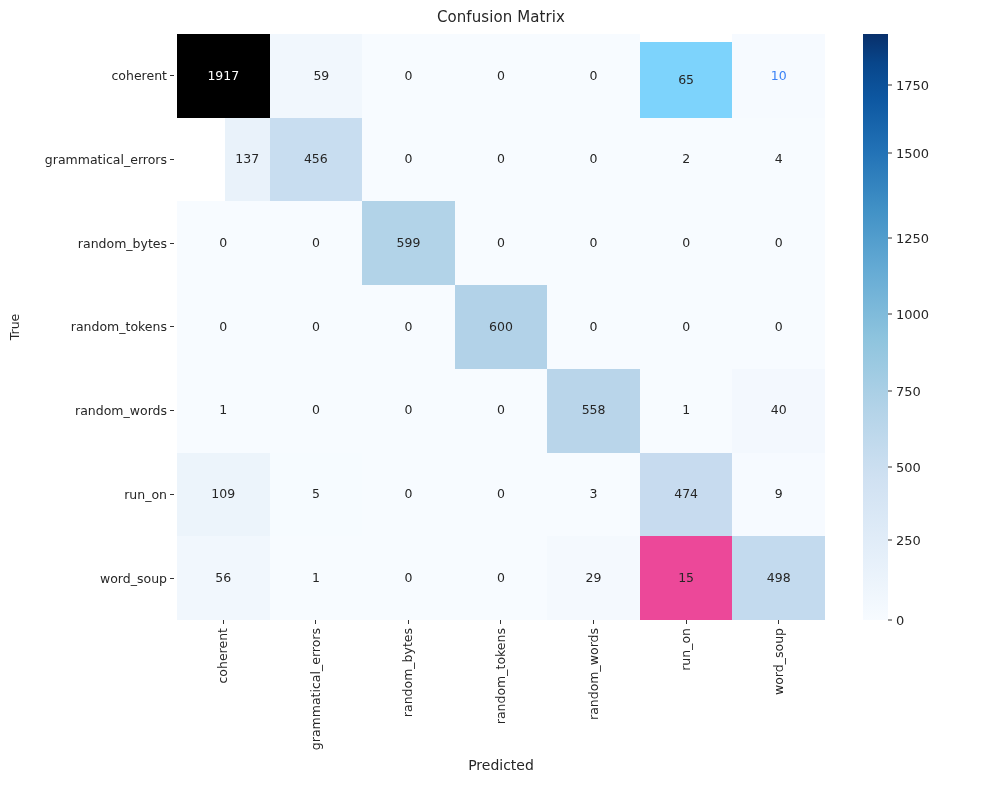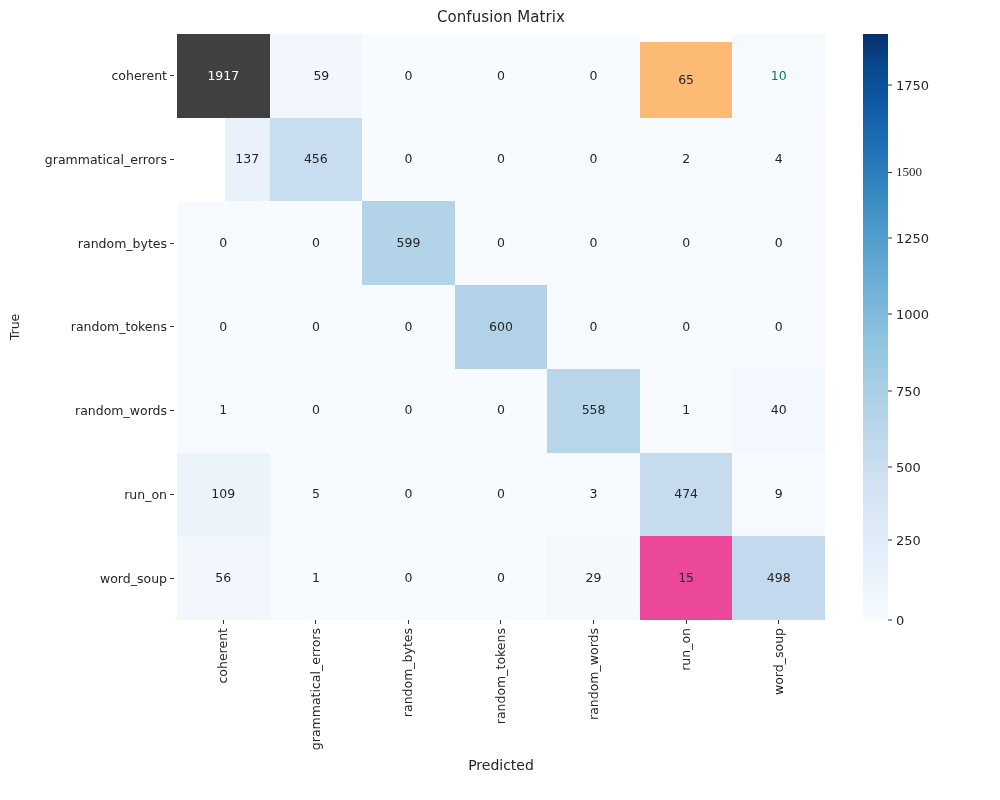--- a/index.html
+++ b/index.html
@@ -241,27 +241,27 @@
       </div>
       <div class="y-tick-mark">
         <i></i>
       </div>
       <div class="y-tick-mark">
         <i></i>
       </div>
     </div>
 
   <div id="heatmap">
-      <div class="cell" style="background: #404040; color: rgb(255, 255, 255);">1917</div>
+      <div class="cell" style="background: #000000; color: rgb(255, 255, 255);">1917</div>
       <div class="cell" style="background: rgb(241, 247, 253); color: rgb(38, 38, 38); padding-left: 11px;">59</div>
       <div class="cell" style="background: rgb(247, 251, 255); color: rgb(38, 38, 38);">0</div>
       <div class="cell" style="background: rgb(247, 251, 255); color: rgb(38, 38, 38);">0</div>
       <div class="cell" style="background: rgb(247, 251, 255); color: rgb(38, 38, 38);">0</div>
-      <div class="cell" style="background: #fdba74; color: rgb(38, 38, 38); margin-top: 8px;">65</div>
-      <div class="cell" style="background: rgb(246, 250, 255); color: #0f766e;">10</div>
+      <div class="cell" style="background: #7dd3fc; color: rgb(38, 38, 38); margin-top: 8px;">65</div>
+      <div class="cell" style="background: rgb(246, 250, 255); color: #3b82f6;">10</div>
       <div class="cell" style="background: rgb(233, 242, 250); color: rgb(38, 38, 38); margin-left: 48px;">137</div>
       <div class="cell" style="background: rgb(200, 221, 240); color: rgb(38, 38, 38);">456</div>
       <div class="cell" style="background: rgb(247, 251, 255); color: rgb(38, 38, 38);">0</div>
       <div class="cell" style="background: rgb(247, 251, 255); color: rgb(38, 38, 38);">0</div>
       <div class="cell" style="background: rgb(247, 251, 255); color: rgb(38, 38, 38);">0</div>
       <div class="cell" style="background: rgb(247, 251, 255); color: rgb(38, 38, 38);">2</div>
       <div class="cell" style="background: rgb(247, 251, 255); color: rgb(38, 38, 38);">4</div>
       <div class="cell" style="background: rgb(247, 251, 255); color: rgb(38, 38, 38);">0</div>
       <div class="cell" style="background: rgb(247, 251, 255); color: rgb(38, 38, 38);">0</div>
       <div class="cell" style="background: rgb(178, 211, 232); color: rgb(38, 38, 38);">599</div>
@@ -366,21 +366,21 @@
         <span>750</span>
       </div>
       <div class="cb-tick" style="top: 280.314px;">
         <i></i>
         <span>1000</span>
       </div>
       <div class="cb-tick" style="top: 203.893px;">
         <i></i>
         <span>1250</span>
       </div>
-      <div class="cb-tick" style="top: 138px; font-family: Liberation Serif, serif;">
+      <div class="cb-tick" style="top: 119px;">
         <i></i>
         <span>1500</span>
       </div>
       <div class="cb-tick" style="top: 51.0496px;">
         <i></i>
         <span>1750</span>
       </div>
     </div>
 
 </div>

